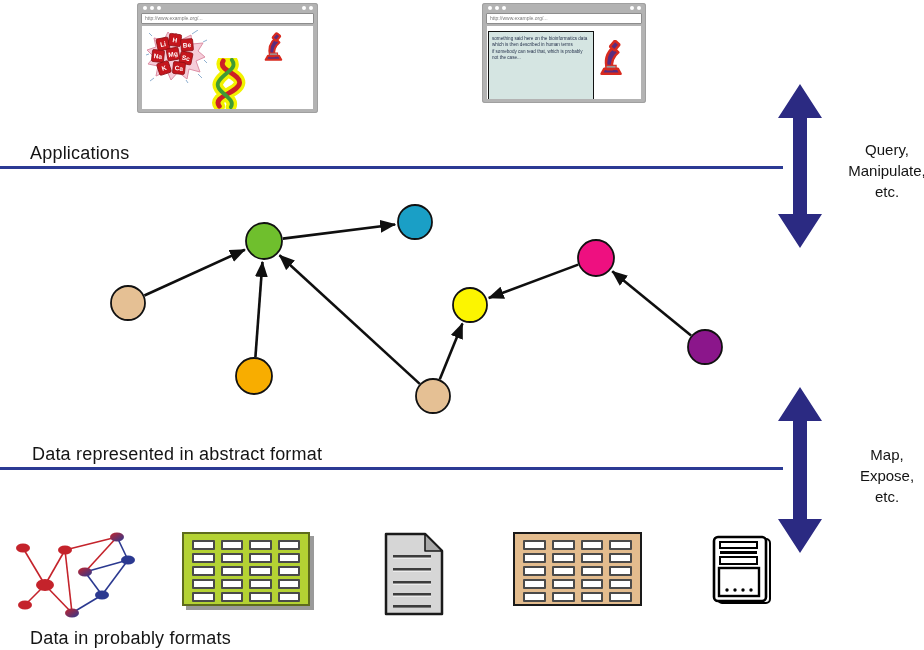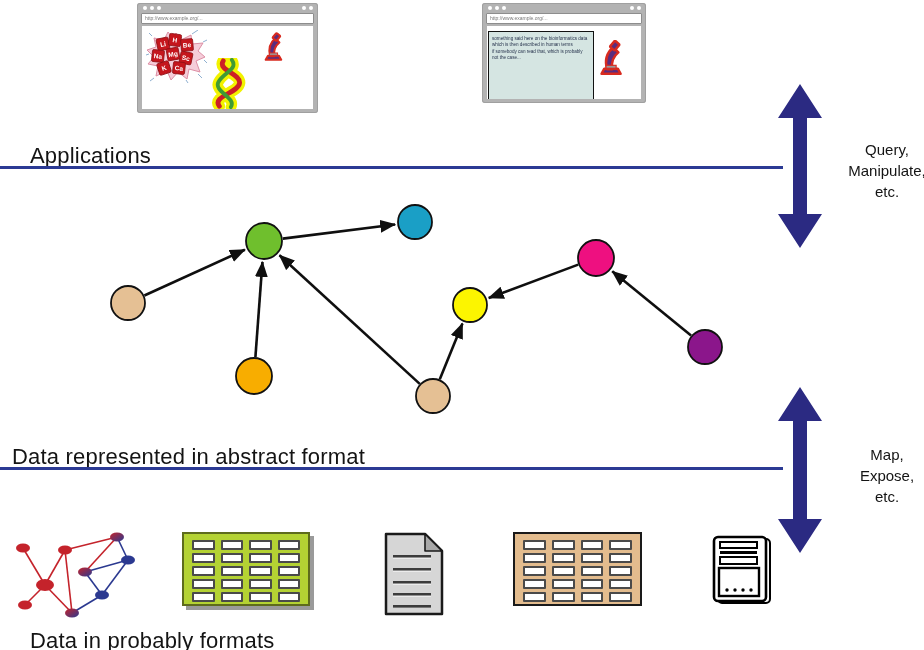--- a/index.html
+++ b/index.html
@@ -17,21 +17,21 @@
   .win-dots i { width:4px; height:4px; background:#fff; border-radius:50%; display:block; }
   .win-urlbar { margin:0 4px; background:#fff; border:1px solid #8d8d8d; height:9px;
                 font-size:5px; color:#787878; line-height:9px; padding-left:3px; overflow:hidden; border-radius:1px; }
   .win-content { position:absolute; left:5px; right:5px; top:23px; bottom:4px; background:#fff; overflow:hidden; }
 
   .note-box { position:absolute; background:#d5e5e2; border:1px solid #111; padding:4px 3px;
               font-size:4.6px; line-height:6.4px; color:#27334d; white-space:pre-line; }
 
   
   .separator-line { position:absolute; height:3px; background:#2b3a94; }
-  .layer-label { position:absolute; font-size:22px; color:#141414; letter-spacing:0.2px; }
+  .layer-label { position:absolute; font-size:18px; color:#141414; letter-spacing:0.2px; }
   .side-label  { position:absolute; width:130px; text-align:center; font-size:15px; line-height:21px;
                  color:#141414; white-space:pre-line; }
 
   
   .overlay { position:absolute; left:0; top:0; pointer-events:none; }
 
   
   .mini-table { position:absolute; display:grid; grid-template-columns:repeat(4,1fr);
                 gap:3px 6px; padding:6px 8px; box-sizing:border-box; }
   .mini-table.green { background:#b4d233; border:2px solid #5e6b1c; box-shadow:4px 4px 0 #9a9a9a; }
@@ -136,21 +136,21 @@
 not the case...</div>
       <svg class="abs" style="left:110px;top:14px" width="27" height="36" viewBox="0 0 24 32">
           <use href="#microscope"></use>
         </svg>
     </div>
   </div>
 
   <div class="layer-label" style="left:30px;top:143px">Applications</div>
   <div class="separator-line" style="left: 0px; top: 166px; width: 783px; background: rgb(43, 58, 148);"></div>
 
-  <div class="layer-label" style="left:12px;top:444px">Data represented in abstract format</div>
+  <div class="layer-label" style="left:32px;top:444px">Data represented in abstract format</div>
   <div class="separator-line" style="left: 0px; top: 467px; width: 783px; background: rgb(43, 58, 148);"></div>
 
   <div class="layer-label" style="left:30px;top:628px">Data in probably formats</div>
 
   <svg id="graph-svg" class="overlay" width="924" height="650" viewBox="0 0 924 650">
     <defs>
       <marker id="arrowhead" markerWidth="16" markerHeight="13" refX="15" refY="6.5" orient="auto" markerUnits="userSpaceOnUse">
         <path d="M0,0 L16,6.5 L0,13 Z" fill="#0f0f0f"></path>
       </marker>
     </defs>

